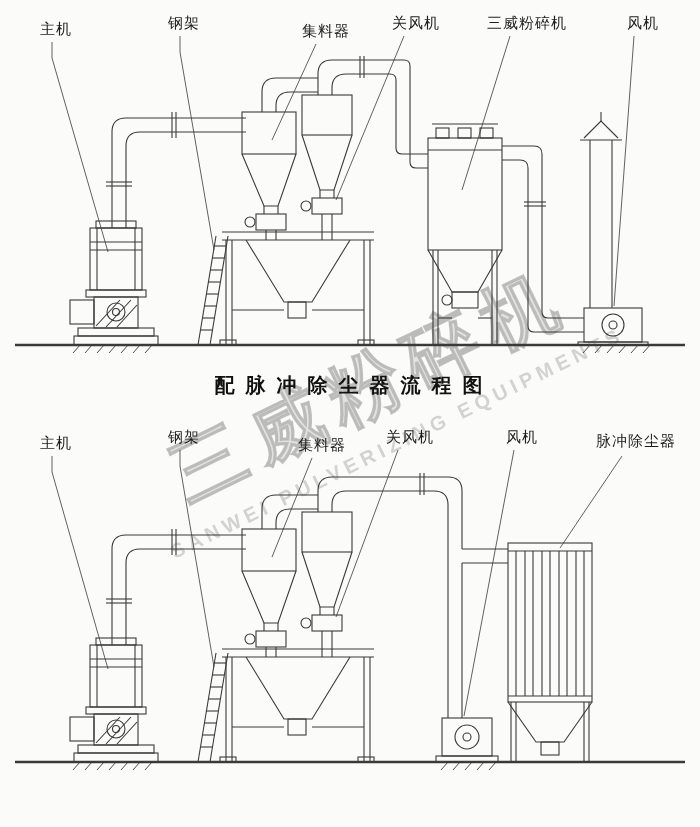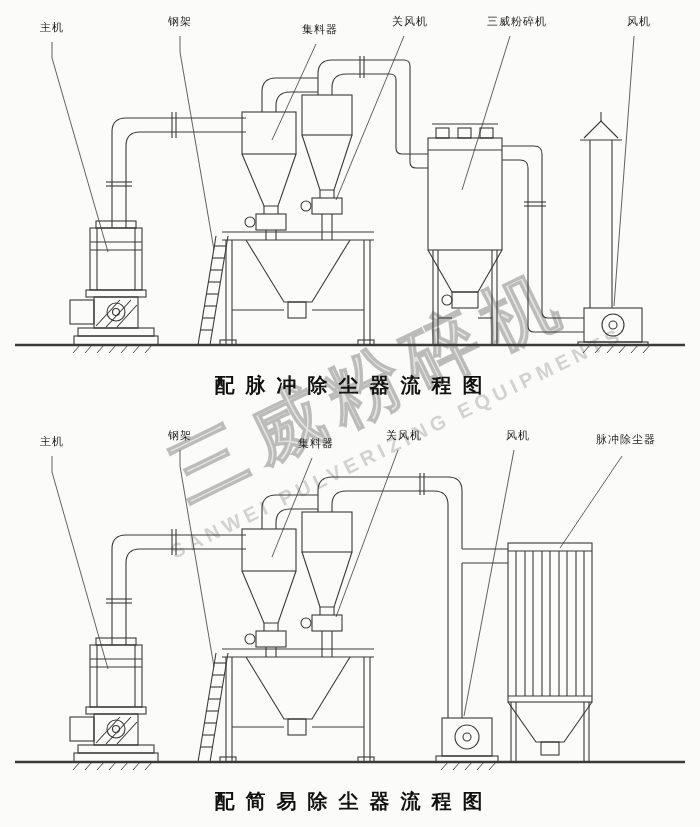--- a/index.html
+++ b/index.html
@@ -24,21 +24,21 @@
   }
   .wm-en {
     margin-top: 2px; font-size: 20px; letter-spacing: 5px; font-weight: bold;
     white-space: nowrap; color: rgba(160,160,160,0.45);
   }
 
   svg.linework { position: absolute; left: 0; top: 0; z-index: 2; }
 
   .lbl {
     position: absolute; z-index: 3;
-    font-size: 11px; color: #1c1c1c; letter-spacing: 1px; white-space: nowrap;
+    font-size: 15px; color: #1c1c1c; letter-spacing: 1px; white-space: nowrap;
   }
   .title {
     position: absolute; left: 0; width: 700px; text-align: center; z-index: 3;
     font-size: 20px; font-weight: bold; letter-spacing: 3px; color: #111;
     font-family: "Liberation Serif", serif;
   }
 </style>
 </head>
 <body>
 
@@ -289,15 +289,14 @@
 
   <div class="title" style="top:372px">配 脉 冲 除 尘 器 流 程 图</div>
 
   <div class="lbl" style="left:40px;top:434px">主机</div>
   <div class="lbl" style="left:168px;top:428px">钢架</div>
   <div class="lbl" style="left:298px;top:436px">集料器</div>
   <div class="lbl" style="left:386px;top:428px">关风机</div>
   <div class="lbl" style="left:506px;top:428px">风机</div>
   <div class="lbl" style="left:596px;top:432px">脉冲除尘器</div>
 
-  <div class="title" style="top:788px">配 简 易 除 尘 器 流 程 图</div>
 
 </div>
 
 </body></html>

